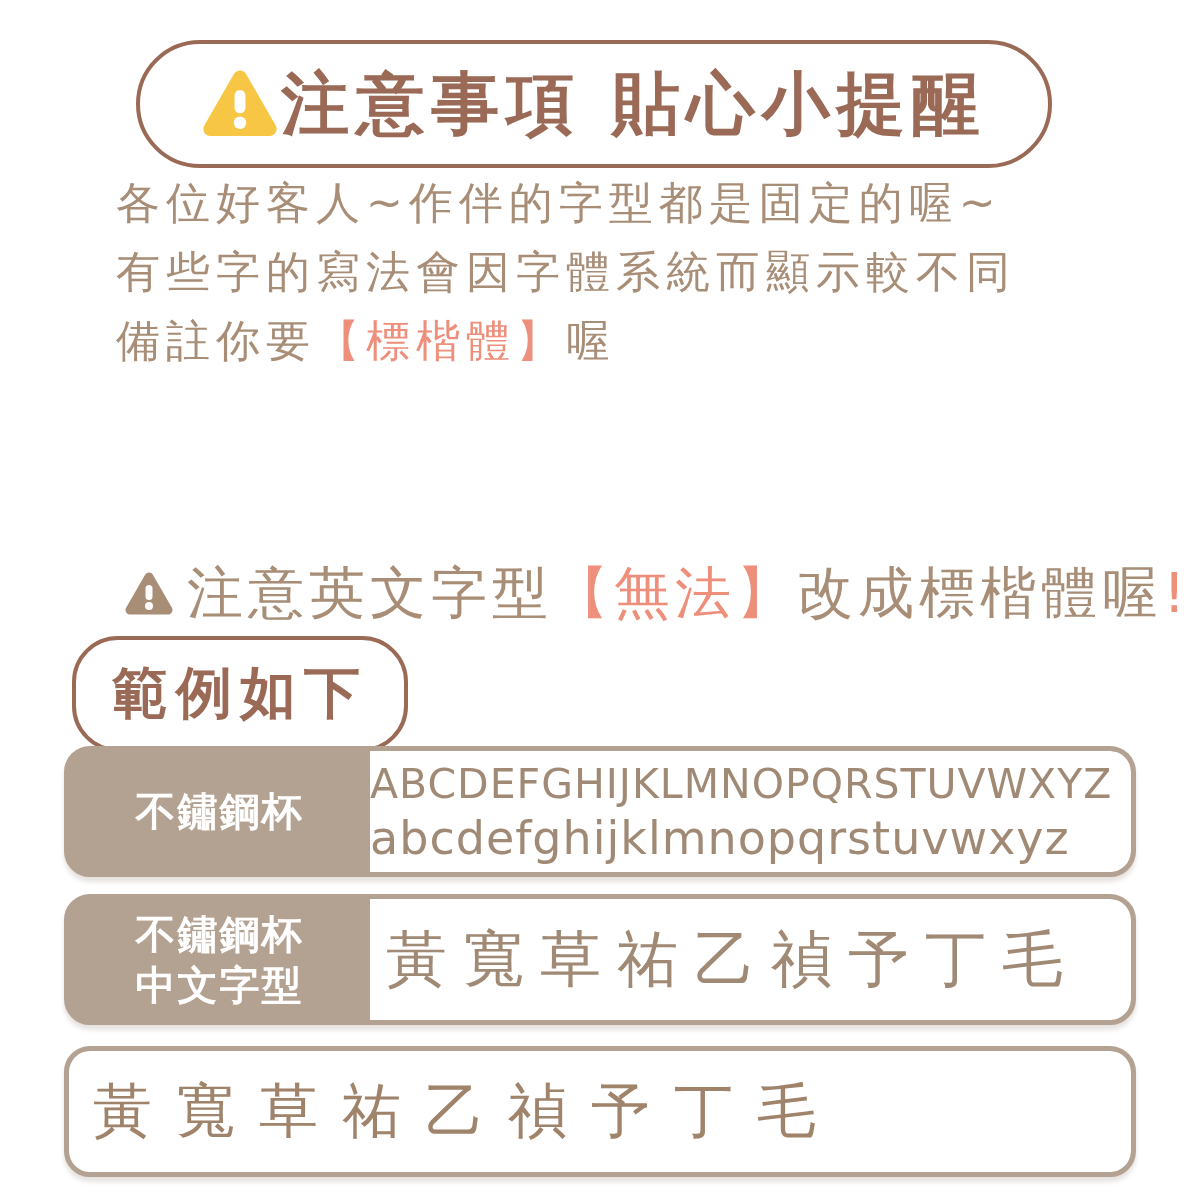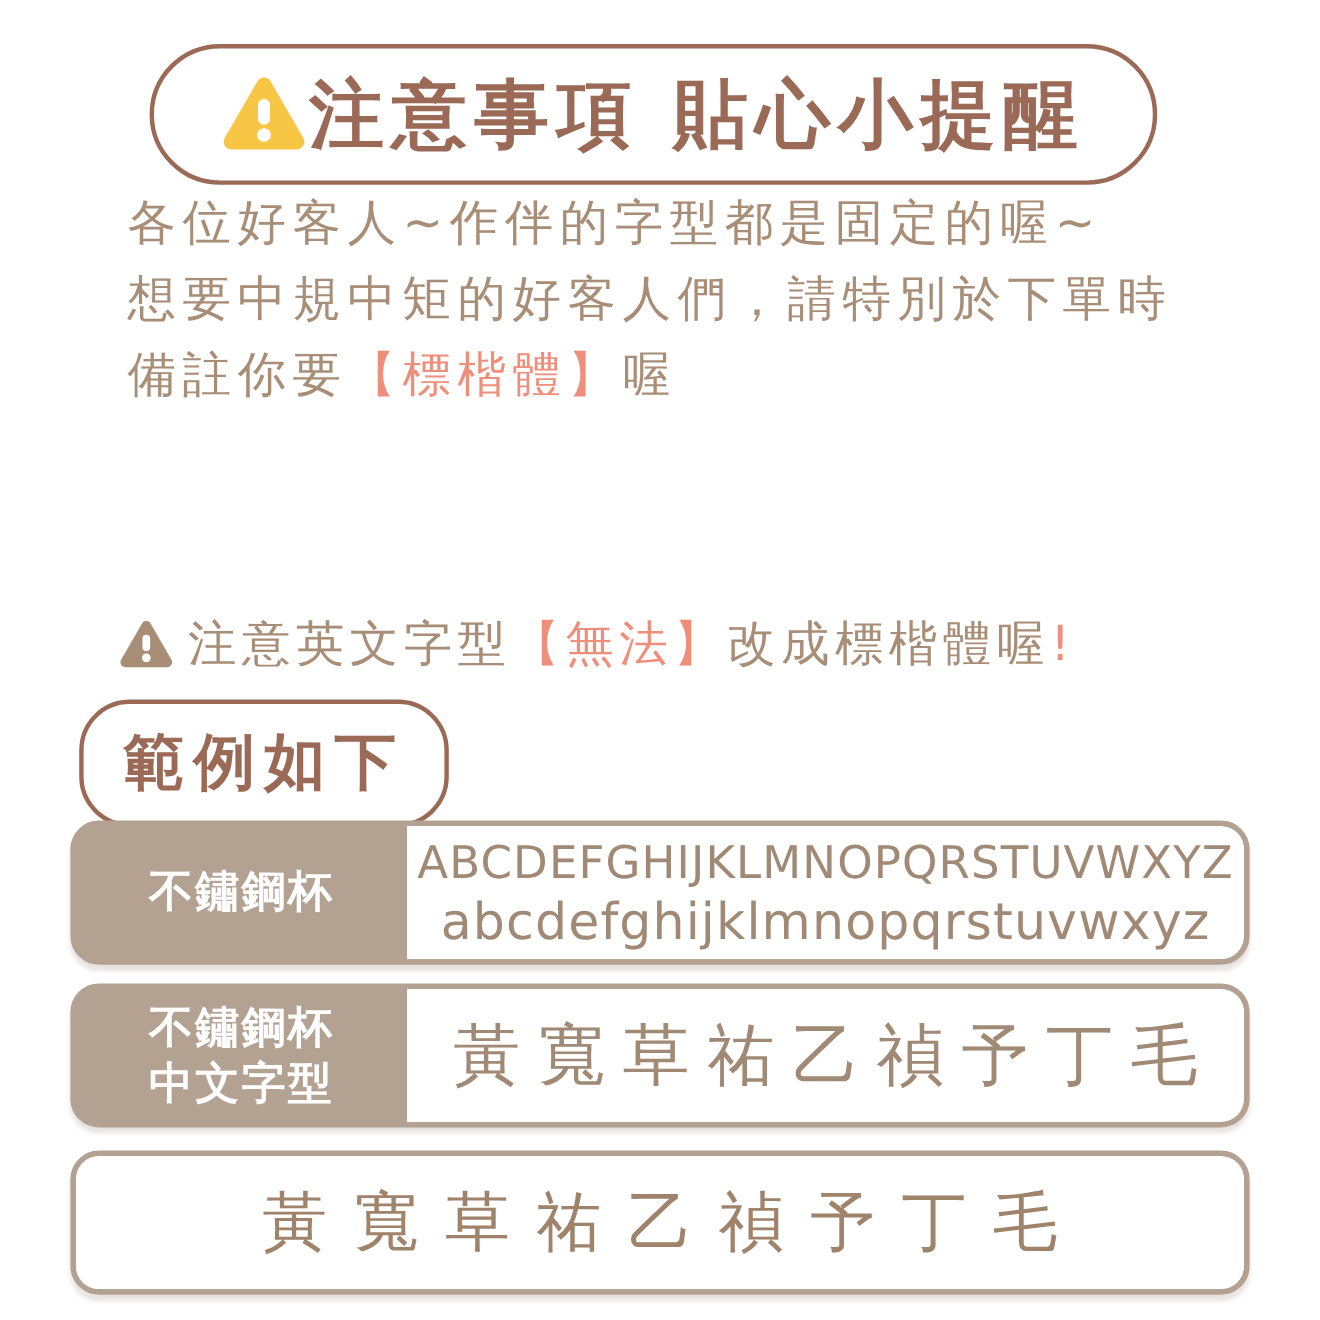--- a/index.html
+++ b/index.html
@@ -42,25 +42,25 @@
     color: #a88d77;
     letter-spacing: 6px;
     line-height: 69px;
     white-space: nowrap;
   }
   .accent { color: #ee8f7c; }
 
   
   .warning-line {
     position: absolute;
-    left: 108px; top: 556px;
+    left: 124px; top: 556px;
     display: flex;
     align-items: center;
     gap: 13px;
-    font-size: 44px;
+    font-size: 56px;
     color: #a88d77;
     letter-spacing: 5px;
     white-space: nowrap;
   }
 
   
   .example-pill {
     position: absolute;
     left: 72px; top: 636px;
     height: 116px;
@@ -108,21 +108,20 @@
     line-height: 51px;
     letter-spacing: 2px;
     white-space: nowrap;
   }
   .row-content {
     flex: 1;
     background: #ffffff;
     border-radius: 0 20px 20px 0;
     display: flex;
     flex-direction: column;
-    align-items: center;
     justify-content: center;
     overflow: hidden;
   }
   .alpha-upper {
     font-size: 41px;
     letter-spacing: 1px;
     color: #a18a75;
     line-height: 52px;
     white-space: nowrap;
   }
@@ -162,21 +161,21 @@
         <polygon points="50,12 88,78 12,78" fill="#f8c645" stroke="#f8c645" stroke-width="18" stroke-linejoin="round"></polygon>
         <rect x="43" y="28" width="14" height="30" rx="7" fill="#ffffff"></rect>
         <circle cx="50" cy="70" r="8" fill="#ffffff"></circle>
       </svg>
     </span>
     <span class="header-title">注意事項 貼心小提醒</span>
   </div>
 
   <div class="intro">
     <div>各位好客人~作伴的字型都是固定的喔~</div>
-    <div>想要中規中矩的好客人們，請特別於下單時</div>
+    <div>有些字的寫法會因字體系統而顯示較不同</div>
     <div><span>備註你要</span><span class="accent">【標楷體】</span><span>喔</span></div>
   </div>
 
   <div class="warning-line">
     <span class="icon-box">
       <svg width="50" height="46" viewBox="0 0 100 92">
         <polygon points="50,12 88,78 12,78" fill="#a88d77" stroke="#a88d77" stroke-width="18" stroke-linejoin="round"></polygon>
         <rect x="43" y="28" width="14" height="30" rx="7" fill="#ffffff"></rect>
         <circle cx="50" cy="70" r="8" fill="#ffffff"></circle>
       </svg>

